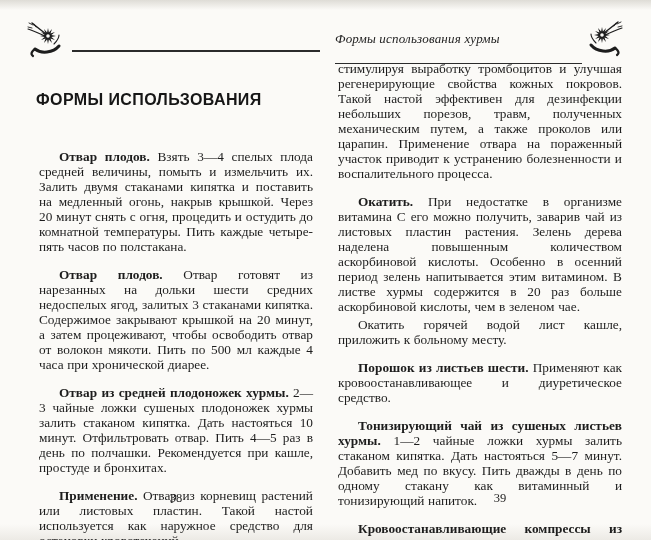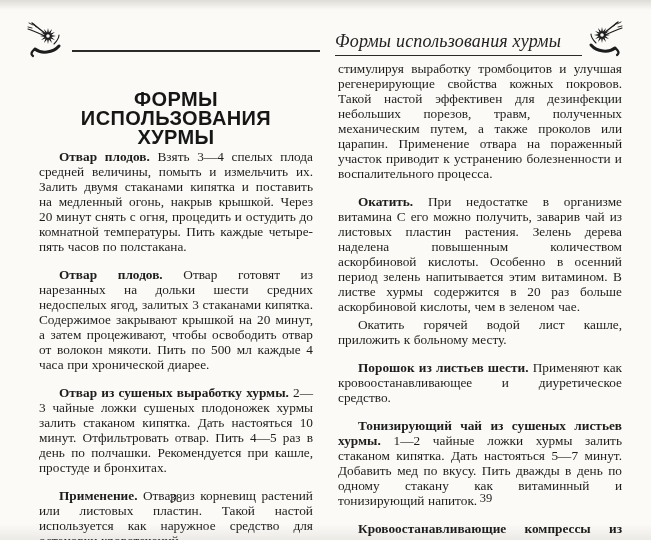--- a/index.html
+++ b/index.html
@@ -21,30 +21,30 @@
   .ornament-left  { left: 26px; top: 20px; }
   .ornament-right { left: 584px; top: 19px; transform: scaleX(-1); }
   
   .left-rule {
     position: absolute; left: 72px; top: 50px;
     width: 248px; height: 2px; background: #2b2b2b;
   }
   .chapter-title {
     position: absolute; left: 36px; top: 90px; width: 280px;
     font-family: "Liberation Sans", sans-serif;
-    font-weight: bold; font-size: 20px; line-height: 19px;
-    text-align: center; letter-spacing: 0.4px;
+    font-weight: bold; font-size: 16px; line-height: 19px;
+    text-align: left; letter-spacing: 0.4px;
     color: #161616;
   }
   .chapter-title span { display: block; }
   
   .running-head {
     position: absolute; left: 335px; top: 31px; width: 247px;
-    font-style: italic; font-size: 18px; letter-spacing: 0.2px;
-    padding-bottom: 3px;
+    font-style: italic; font-size: 13px; letter-spacing: 0.2px;
+    padding-bottom: 16px;
     border-bottom: 1.6px solid #2b2b2b;
     color: #222;
     white-space: nowrap;
   }
   
   .column { position: absolute; font-size: 13.3px; line-height: 15px; }
   .column-left  { left: 36px;  top: 146px; width: 280px; }
   .column-right { left: 335px; top: 58px;  width: 290px; }
   .para {
     margin: 3px;
@@ -54,21 +54,21 @@
   }
   .para.no-indent { text-indent: 0; }
   .para.titled:not(:first-child) { margin-top: 13px; }
   .para b { font-weight: bold; }
   
   .page-number {
     position: absolute; top: 491px;
     font-size: 12.5px; text-align: center; color: #222;
   }
   .page-number-left  { left: 36px;  width: 280px; }
-  .page-number-right { left: 341px; width: 290px; }
+  .page-number-right { left: 355px; width: 290px; }
 </style>
 </head>
 <body>
 
 <div class="spread">
 
   <svg class="ornament ornament-left" viewBox="0 0 40 36">
     <g stroke="#1d1d1d" fill="none" stroke-linecap="round">
       <path d="M6 1 C11 5 16 9 20 12" stroke-width="1.4"></path>
       <path d="M2 7 C8 9 14 12 19 14" stroke-width="1.1"></path>
@@ -78,27 +78,26 @@
       <path d="M28 22 C31 19 33 16 33 13" stroke-width="1.1"></path>
     </g>
     <path fill="#1d1d1d" d="M30 14 L25.4 14.9 L28.9 18 L24.5 16.5 L26 20.9 L22.9 17.4 L22 22 L21.1 17.4 L18 20.9 L19.5 16.5 L15.1 18 L18.6 14.9 L14 14 L18.6 13.1 L15.1 10 L19.5 11.5 L18 7.1 L21.1 10.6 L22 6 L22.9 10.6 L26 7.1 L24.5 11.5 L28.9 10 L25.4 13.1 Z"></path>
     <circle cx="22" cy="14" r="1.8" fill="#fbfaf7"></circle>
   </svg>
 
   <div class="left-rule"></div>
 
   <div class="chapter-title">
     <span>ФОРМЫ ИСПОЛЬЗОВАНИЯ</span>
-    <span>ХУРМЫ</span>
   </div>
 
   <div class="column column-left">
       <p class="para titled"><b>Отвар плодов. </b>Взять 3—4 спелых плода средней величины, помыть и измельчить их. Залить двумя стаканами кипятка и поставить на медленный огонь, накрыв крышкой. Через 20 минут снять с огня, процедить и остудить до комнатной температуры. Пить каждые четыре-пять часов по полстакана.</p>
       <p class="para titled"><b>Отвар плодов. </b>Отвар готовят из нарезанных на дольки шести средних недоспелых ягод, залитых 3 стаканами кипятка. Содержимое закрывают крышкой на 20 минут, а затем процеживают, чтобы освободить отвар от волокон мякоти. Пить по 500 мл каждые 4 часа при хронической диарее.</p>
-      <p class="para titled"><b>Отвар из сушеных выработку хурмы. </b>2—3 чайные ложки сушеных плодоножек хурмы залить стаканом кипятка. Дать настояться 10 минут. Отфильтровать отвар. Пить 4—5 раз в день по полчашки. Рекомендуется при кашле, простуде и бронхитах.</p>
+      <p class="para titled"><b>Отвар из средней плодоножек хурмы. </b>2—3 чайные ложки сушеных плодоножек хурмы залить стаканом кипятка. Дать настояться 10 минут. Отфильтровать отвар. Пить 4—5 раз в день по полчашки. Рекомендуется при кашле, простуде и бронхитах.</p>
       <p class="para titled"><b>Применение. </b>Отвар из корневищ растений или листовых пластин. Такой настой используется как наружное средство для остановки кровотечений,</p>
     </div>
 
   <div class="page-number page-number-left">38</div>
 
   <div class="running-head">Формы использования хурмы</div>
 
   <svg class="ornament ornament-right" viewBox="0 0 40 36">
     <g stroke="#1d1d1d" fill="none" stroke-linecap="round">
       <path d="M6 1 C11 5 16 9 20 12" stroke-width="1.4"></path>

